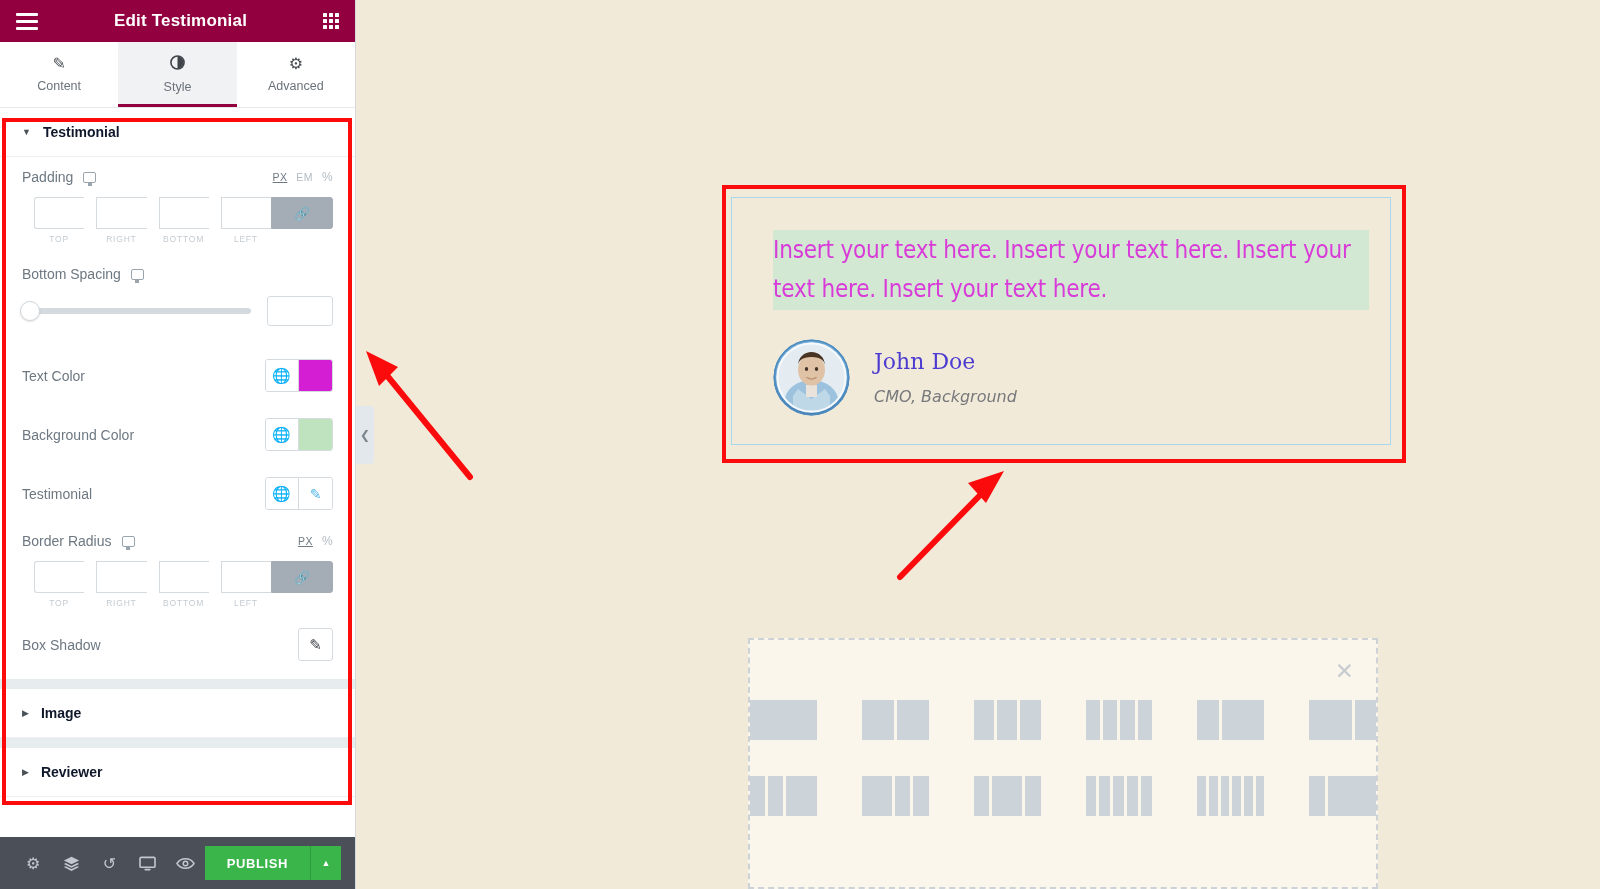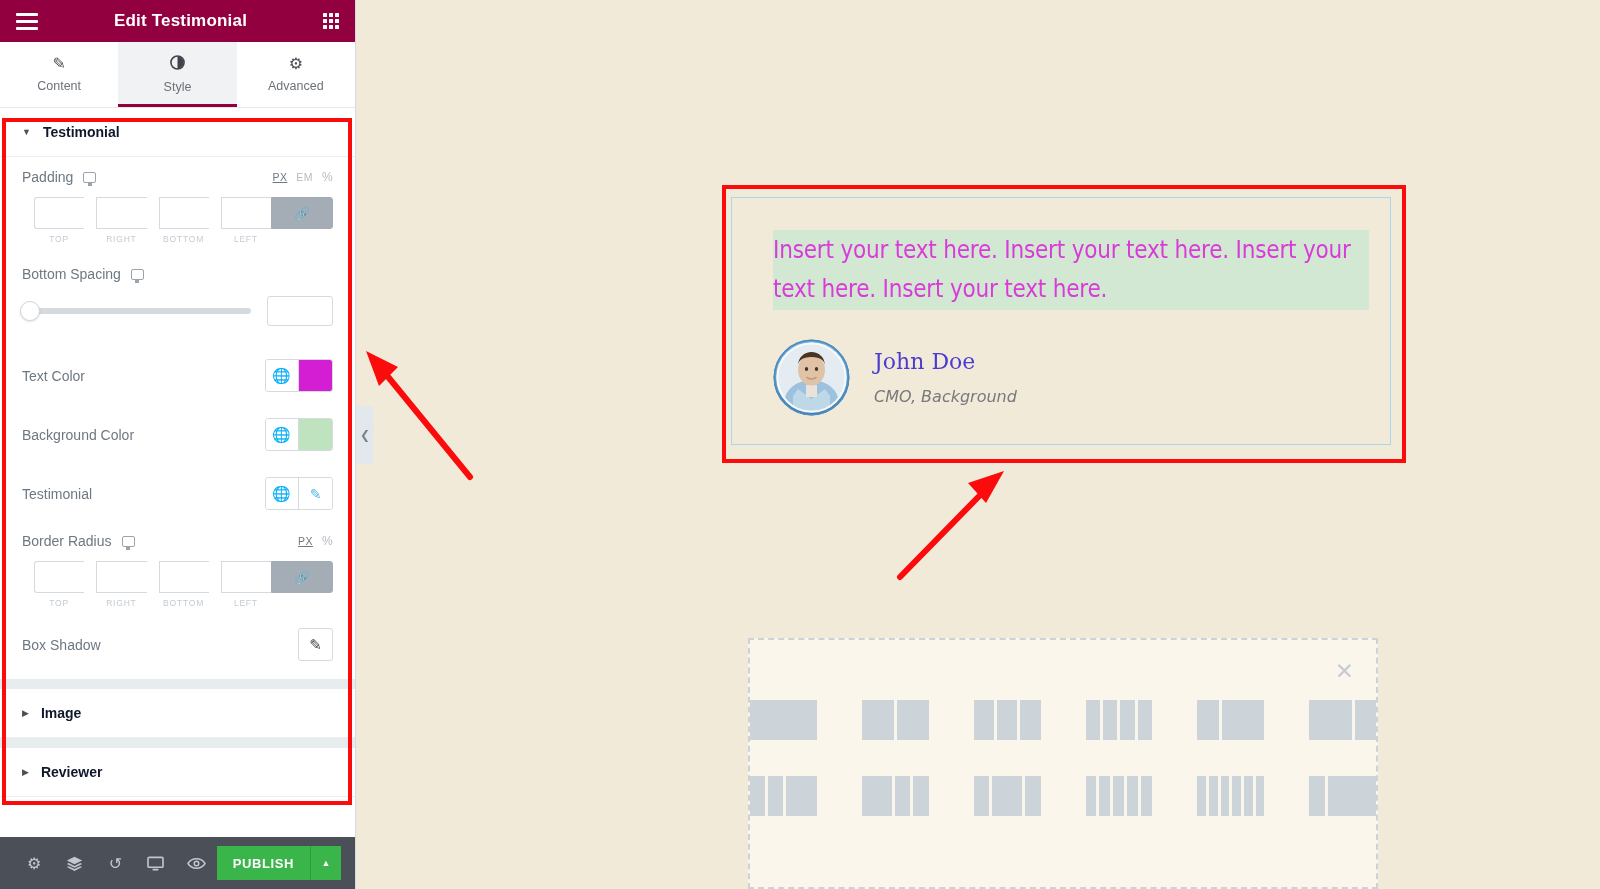--- a/index.html
+++ b/index.html
@@ -102,21 +102,21 @@
     background: #fff; display: flex; align-items: center; justify-content: center;
     cursor: pointer; font-size: 15px; color: #3f444b; }
 
   
   #panel-footer { height: 52px; background: #4b4f58; display: flex; align-items: center;
     padding: 0 14px; gap: 0; flex: 0 0 52px; }
   .foot-ico { width: 43px; height: 52px; display: flex; align-items: center;
     justify-content: center; color: #c3c8ce; font-size: 16px; cursor: pointer; }
   #publish-wrap { margin-left: auto; display: flex; height: 34px; }
   #publish-btn { background: #39b54a; color: #fff; font-size: 13px; font-weight: bold;
-    letter-spacing: .6px; padding: 0 16px; display: flex; align-items: center;
+    letter-spacing: .6px; padding: 0 22px; display: flex; align-items: center;
     border: none; cursor: pointer; font-family: inherit; }
   #publish-arrow { background: #39b54a; width: 31px; display: flex; align-items: center;
     justify-content: center; color: #fff; font-size: 9px; cursor: pointer;
     border-left: 1px solid #2f9b3e; }
 
   
   #collapse-tab { position: absolute; left: 356px; top: 406px; width: 18px; height: 58px;
     background: #e3e8ec; border-radius: 0 3px 3px 0; display: flex;
     align-items: center; justify-content: center; color: #7c858d; font-size: 12px;
     cursor: pointer; z-index: 6; }

